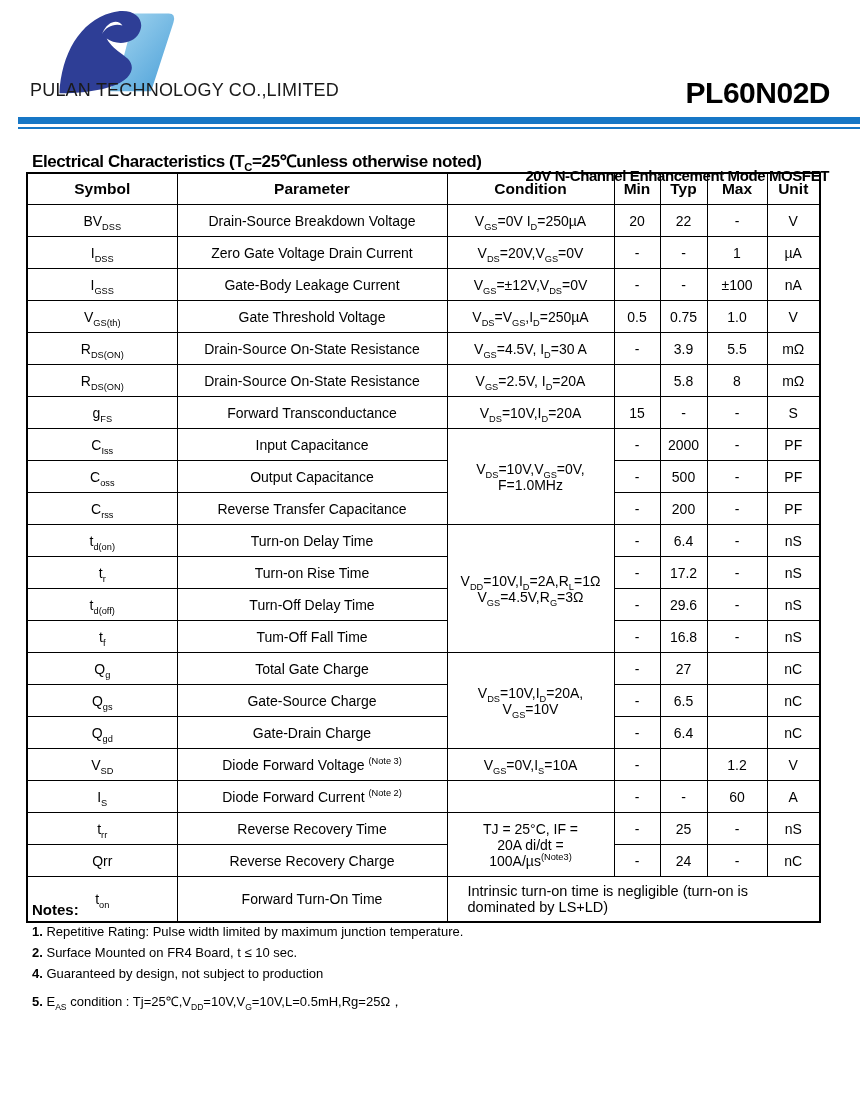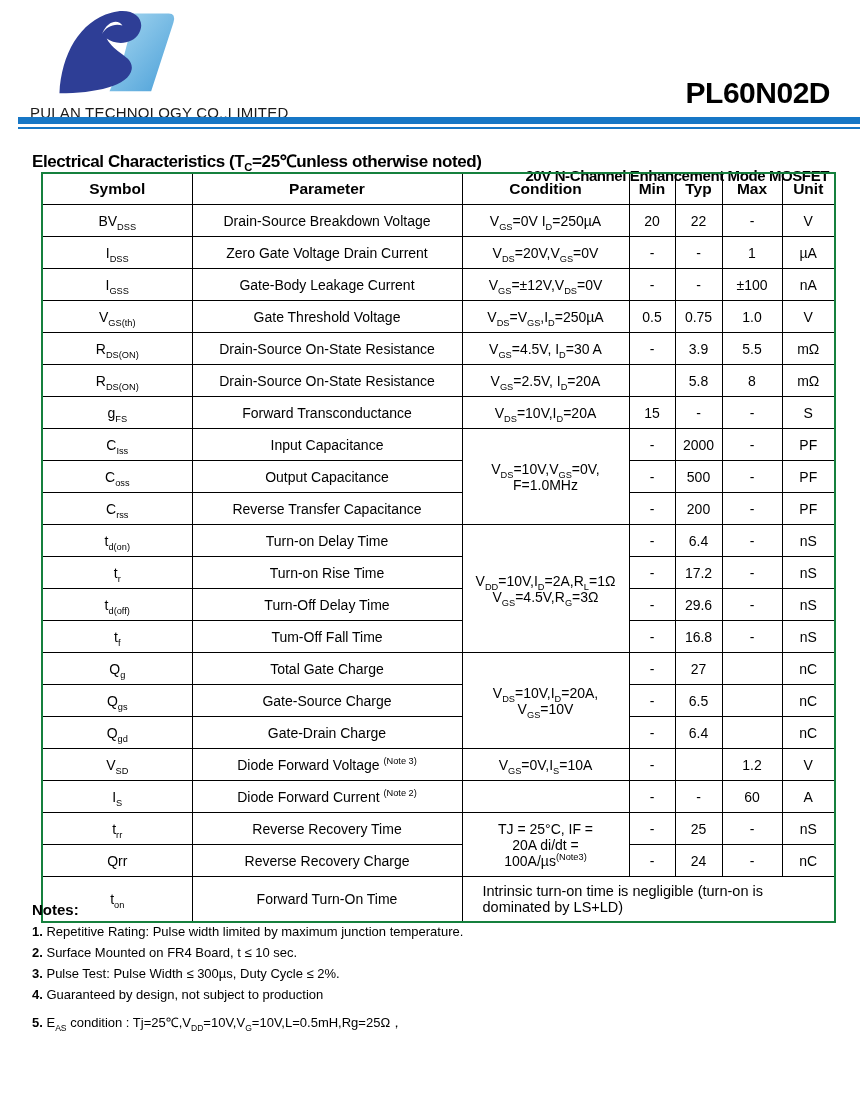--- a/index.html
+++ b/index.html
@@ -1,31 +1,31 @@
 <!DOCTYPE html>
 <html><head>
 <meta charset="utf-8">
 <style>
   html,body{margin:0;padding:0;background:#ffffff;}
   .page{position:relative;width:860px;height:1098px;background:#ffffff;overflow:hidden;
         font-family:"Liberation Sans", sans-serif;color:#000;}
 
   
   .logo{position:absolute;left:52px;top:8px;width:152px;height:88px;}
-  .company{position:absolute;left:30px;top:104px;font-size:15px;letter-spacing:0.2px;color:#1a1a1a;}
+  .company{position:absolute;left:30px;top:80px;font-size:18px;letter-spacing:0.2px;color:#1a1a1a;}
   .part-number{position:absolute;right:30px;top:76px;font-size:30px;font-weight:bold;letter-spacing:-0.5px;}
   .rule{position:absolute;left:18px;right:0;}
   .rule-thick{top:117px;height:7px;background:#1777c6;}
   .rule-thin{top:127px;height:2px;background:#1777c6;}
   .subtitle{position:absolute;right:31px;top:131px;font-size:15px;font-weight:bold;letter-spacing:-0.4px;margin-top:36px;}
   .section-title{position:absolute;left:32px;top:149px;font-size:17px;font-weight:bold;letter-spacing:-0.4px;}
 
   
-  .char-table{position:absolute;left:41px;top:172px;width:793px;border-collapse:collapse;
-              table-layout:fixed;border:2px solid #15803d;}
+  .char-table{position:absolute;left:26px;top:172px;width:793px;border-collapse:collapse;
+              table-layout:fixed;border:2px solid #000000;}
   .char-table th,.char-table td{border:1px solid #000;text-align:center;vertical-align:middle;
               padding:1px 2px;overflow:hidden;}
   .char-table th{height:28px;font-size:15.5px;font-weight:bold;}
   .char-table td{height:29px;font-size:14px;}
   .char-table td.span-note{text-align:left;padding:2px 20px;font-size:14.5px;}
   .char-table td.tall{height:40px;}
   sub{font-size:66%;line-height:0;}
   sup{font-size:66%;line-height:0;text-align:center;}
 
   
@@ -267,18 +267,17 @@
       <td class="tall">Forward Turn-On Time</td>
       <td class="tall span-note" colspan="5">Intrinsic turn-on time is negligible (turn-on is dominated by LS+LD)</td>
     </tr>
   </tbody>
     </table>
 
   <div class="notes">
     <div class="notes-title">Notes:</div>
     <div class="note-line"><span class="num">1.</span><span> Repetitive Rating: Pulse width limited by maximum junction temperature.</span></div>
     <div class="note-line"><span class="num">2.</span><span> Surface Mounted on FR4 Board, t ≤ 10 sec.</span></div>
-    <div class="note-line"><span class="num">3.</span><span> Pulse Test: Pulse Width ≤ 300µs, Duty Cycle ≤ 2%.</span></div>
     <div class="note-line"><span class="num">4.</span><span> Guaranteed by design, not subject to production</span></div>
     <div class="note-line note-gap"><span class="num">5.</span><span> E<sub>AS</sub> condition : Tj=25℃,V<sub>DD</sub>=10V,V<sub>G</sub>=10V,L=0.5mH,Rg=25Ω，</span></div>
   </div>
 
 </div>
 
 </body></html>

